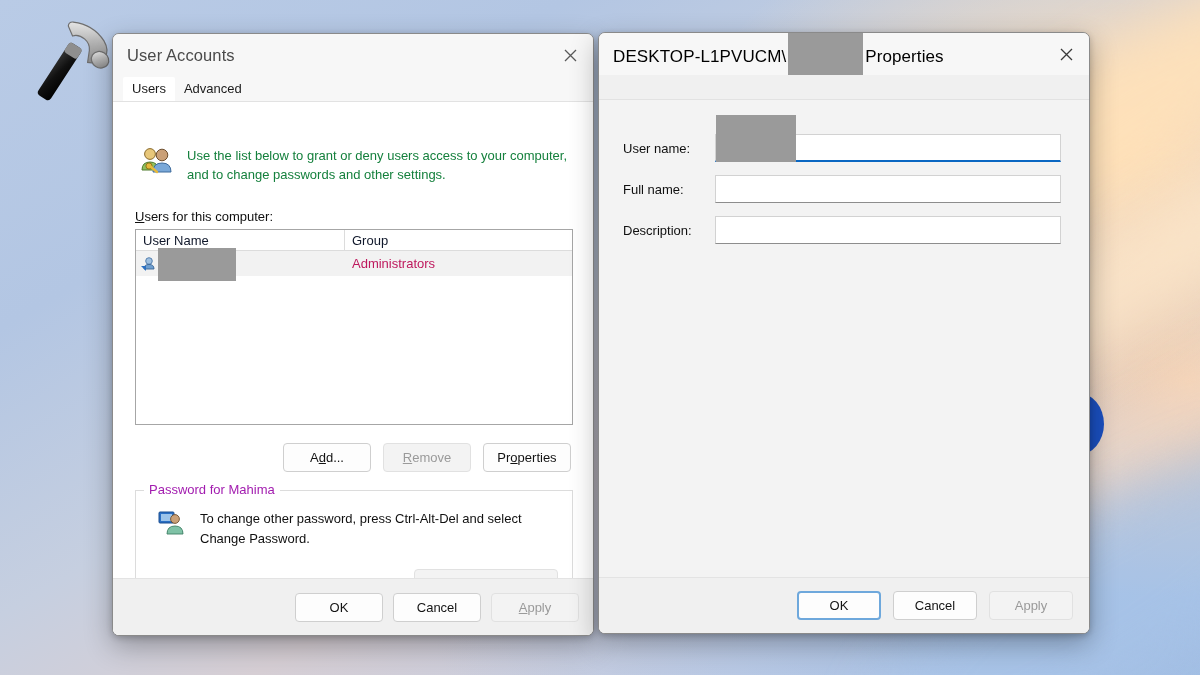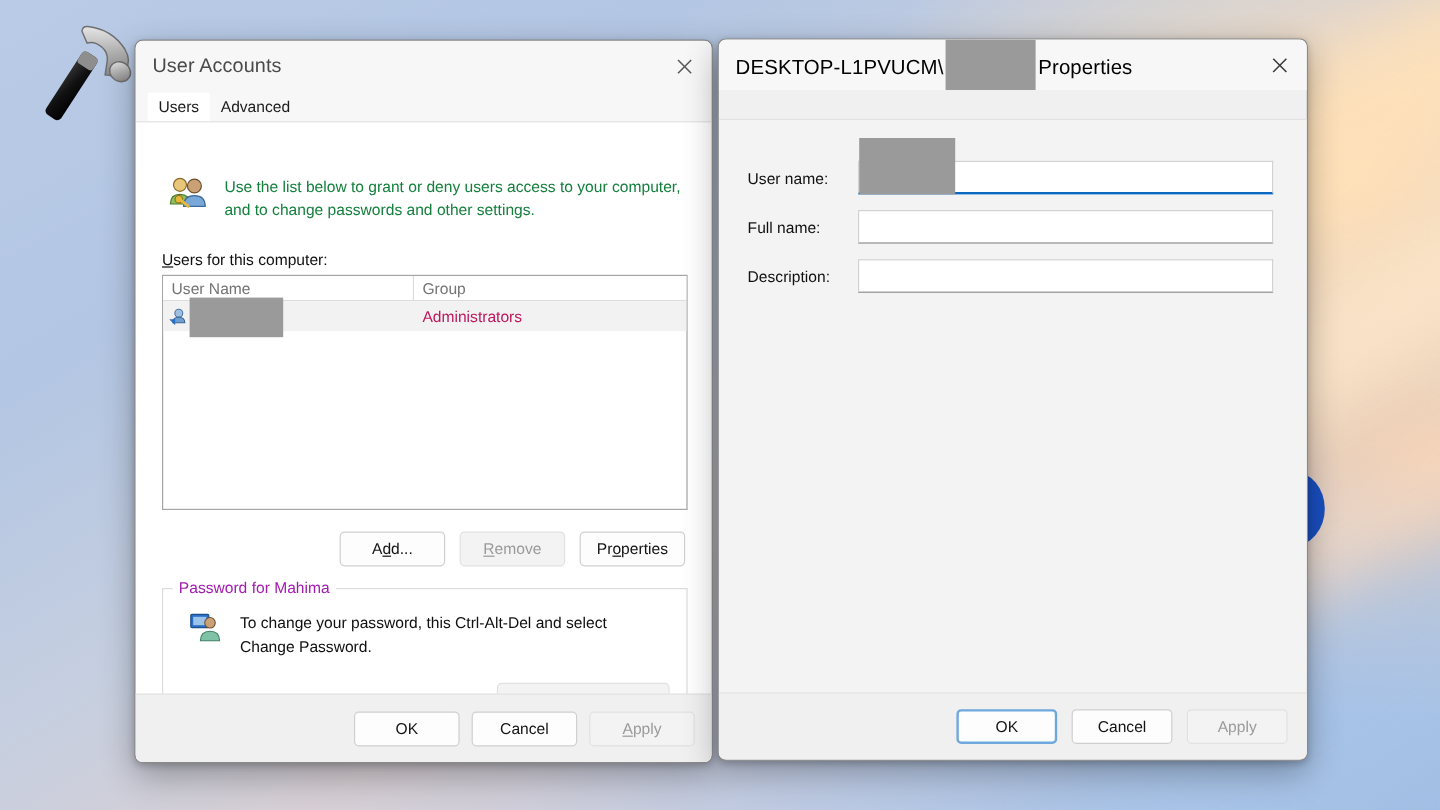--- a/index.html
+++ b/index.html
@@ -129,21 +129,21 @@
 
   .lv-label { position: absolute; left: 22px; top: 107px; font-size: 13px; color: #101010; }
   .lv-label u { text-decoration: underline; }
 
   .listview {
     position: absolute; left: 22px; top: 127px; width: 438px; height: 196px;
     border: 1px solid #a6a6a6; background: #ffffff;
   }
   .lv-head { display: flex; height: 21px; border-bottom: 1px solid #dcdcdc; background: #ffffff; }
   .lv-head div {
-    font-size: 13px; color: #737373; padding-left: 7px; line-height: 21px;
+    font-size: 13px; color: #0f172a; padding-left: 7px; line-height: 21px;
   }
   .lv-col-name { width: 209px; border-right: 1px solid #dcdcdc; }
   .lv-col-group { flex: 1; }
   .lv-row { display: flex; height: 25px; align-items: center; background: #f2f2f2; }
   .lv-cell-name { width: 209px; display: flex; align-items: center; gap: 4px; padding-left: 5px; }
   .lv-cell-group { flex: 1; font-size: 13px; color: #be185d; padding-left: 7px; }
   .redact { background: #9a9a9a; display: inline-block; }
 
   .row-buttons { position: absolute; left: 170px; top: 341px; display: flex; gap: 12px; }
   .row-buttons .btn { min-width: 88px; }
@@ -302,21 +302,21 @@
       <div class="groupbox">
         <div class="groupbox-legend">Password for Mahima</div>
         <div class="pwd-row">
           <svg width="28" height="28" viewBox="0 0 28 28">
             <rect x="1" y="3" width="15" height="11" rx="1" fill="#2a6fc4" stroke="#1b4f90" stroke-width="1"></rect>
             <rect x="3" y="5" width="11" height="7" fill="#9cc4ea"></rect>
             <circle cx="17" cy="10" r="4.4" fill="#caa077" stroke="#6e4f2f" stroke-width="0.9"></circle>
             <path d="M9 25 q0 -8 8 -8 q8 0 8 8 z" fill="#7fc2a6" stroke="#3f7f65" stroke-width="0.9"></path>
           </svg>
           <div class="pwd-text">
-            <div>To change your password, this Ctrl-Alt-Del and select</div>
+            <div>To change other password, press Ctrl-Alt-Del and select</div>
             <div>Change Password.</div>
           </div>
         </div>
         <div class="btn disabled reset-btn">Reset <u>P</u>assword...</div>
       </div>
 
       <div class="footer-bar">
         <div class="btn">OK</div>
         <div class="btn">Cancel</div>
         <div class="btn disabled"><u>A</u>pply</div>

